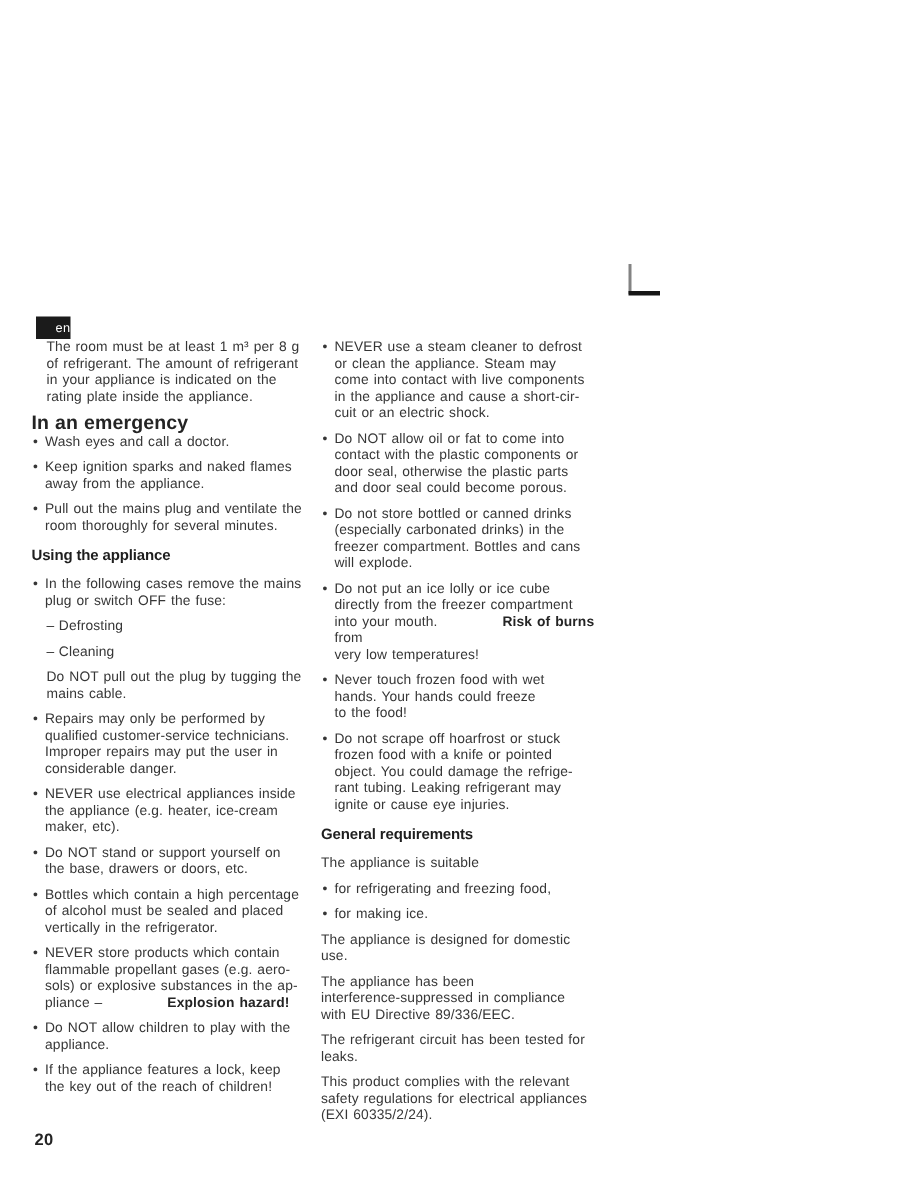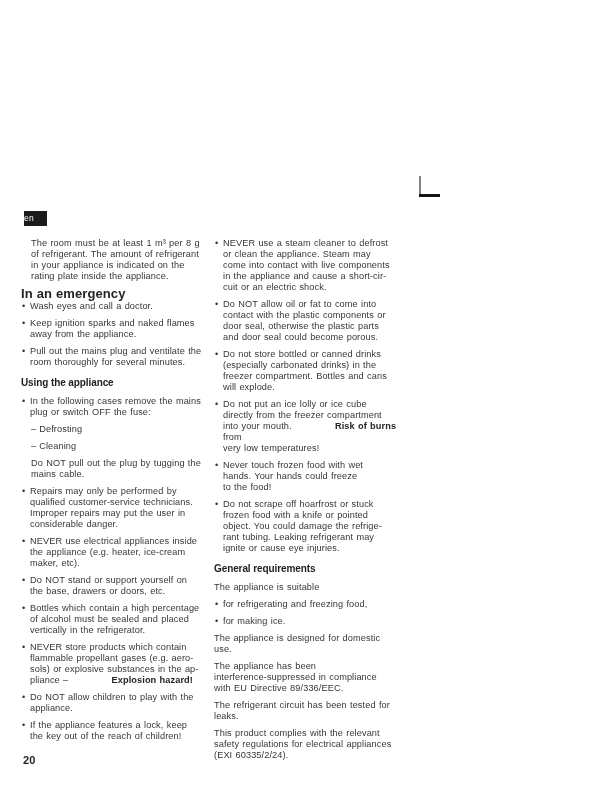--- a/index.html
+++ b/index.html
@@ -9,31 +9,31 @@
     font-family:"Liberation Sans", sans-serif;
     position:relative; overflow:hidden;
   }
   .page { position:absolute; inset:0; }
 
   
   .lang-badge {
     position:absolute; left:24px; top:211px;
     width:23px; height:15px;
     background:#1b1b1b; color:#ffffff;
-    font-size:8.5px; line-height:15px; text-align:left;
+    font-size:8.5px; line-height:15px; text-align:right;
     letter-spacing:0.3px;
   }
 
   
   .crop-v { position:absolute; left:419px; top:176px; width:2px; height:20px; background:#838383; }
   .crop-h { position:absolute; left:419px; top:194px; width:21px; height:2.5px; background:#161616; }
 
   
   .col {
-    position:absolute; top:238px;
+    position:absolute; top:226px;
     font-size:9.2px; line-height:11px;
     color:#363636;
     letter-spacing:0.1px; word-spacing:0.6px;
     white-space:pre-line;
   }
   .col-left  { left:21px;  width:186px; }
   .col-right { left:214px; width:190px; }
 
   .item { margin:0 0 6px 0; }
   .bullet { position:relative; padding-left:9px; }

